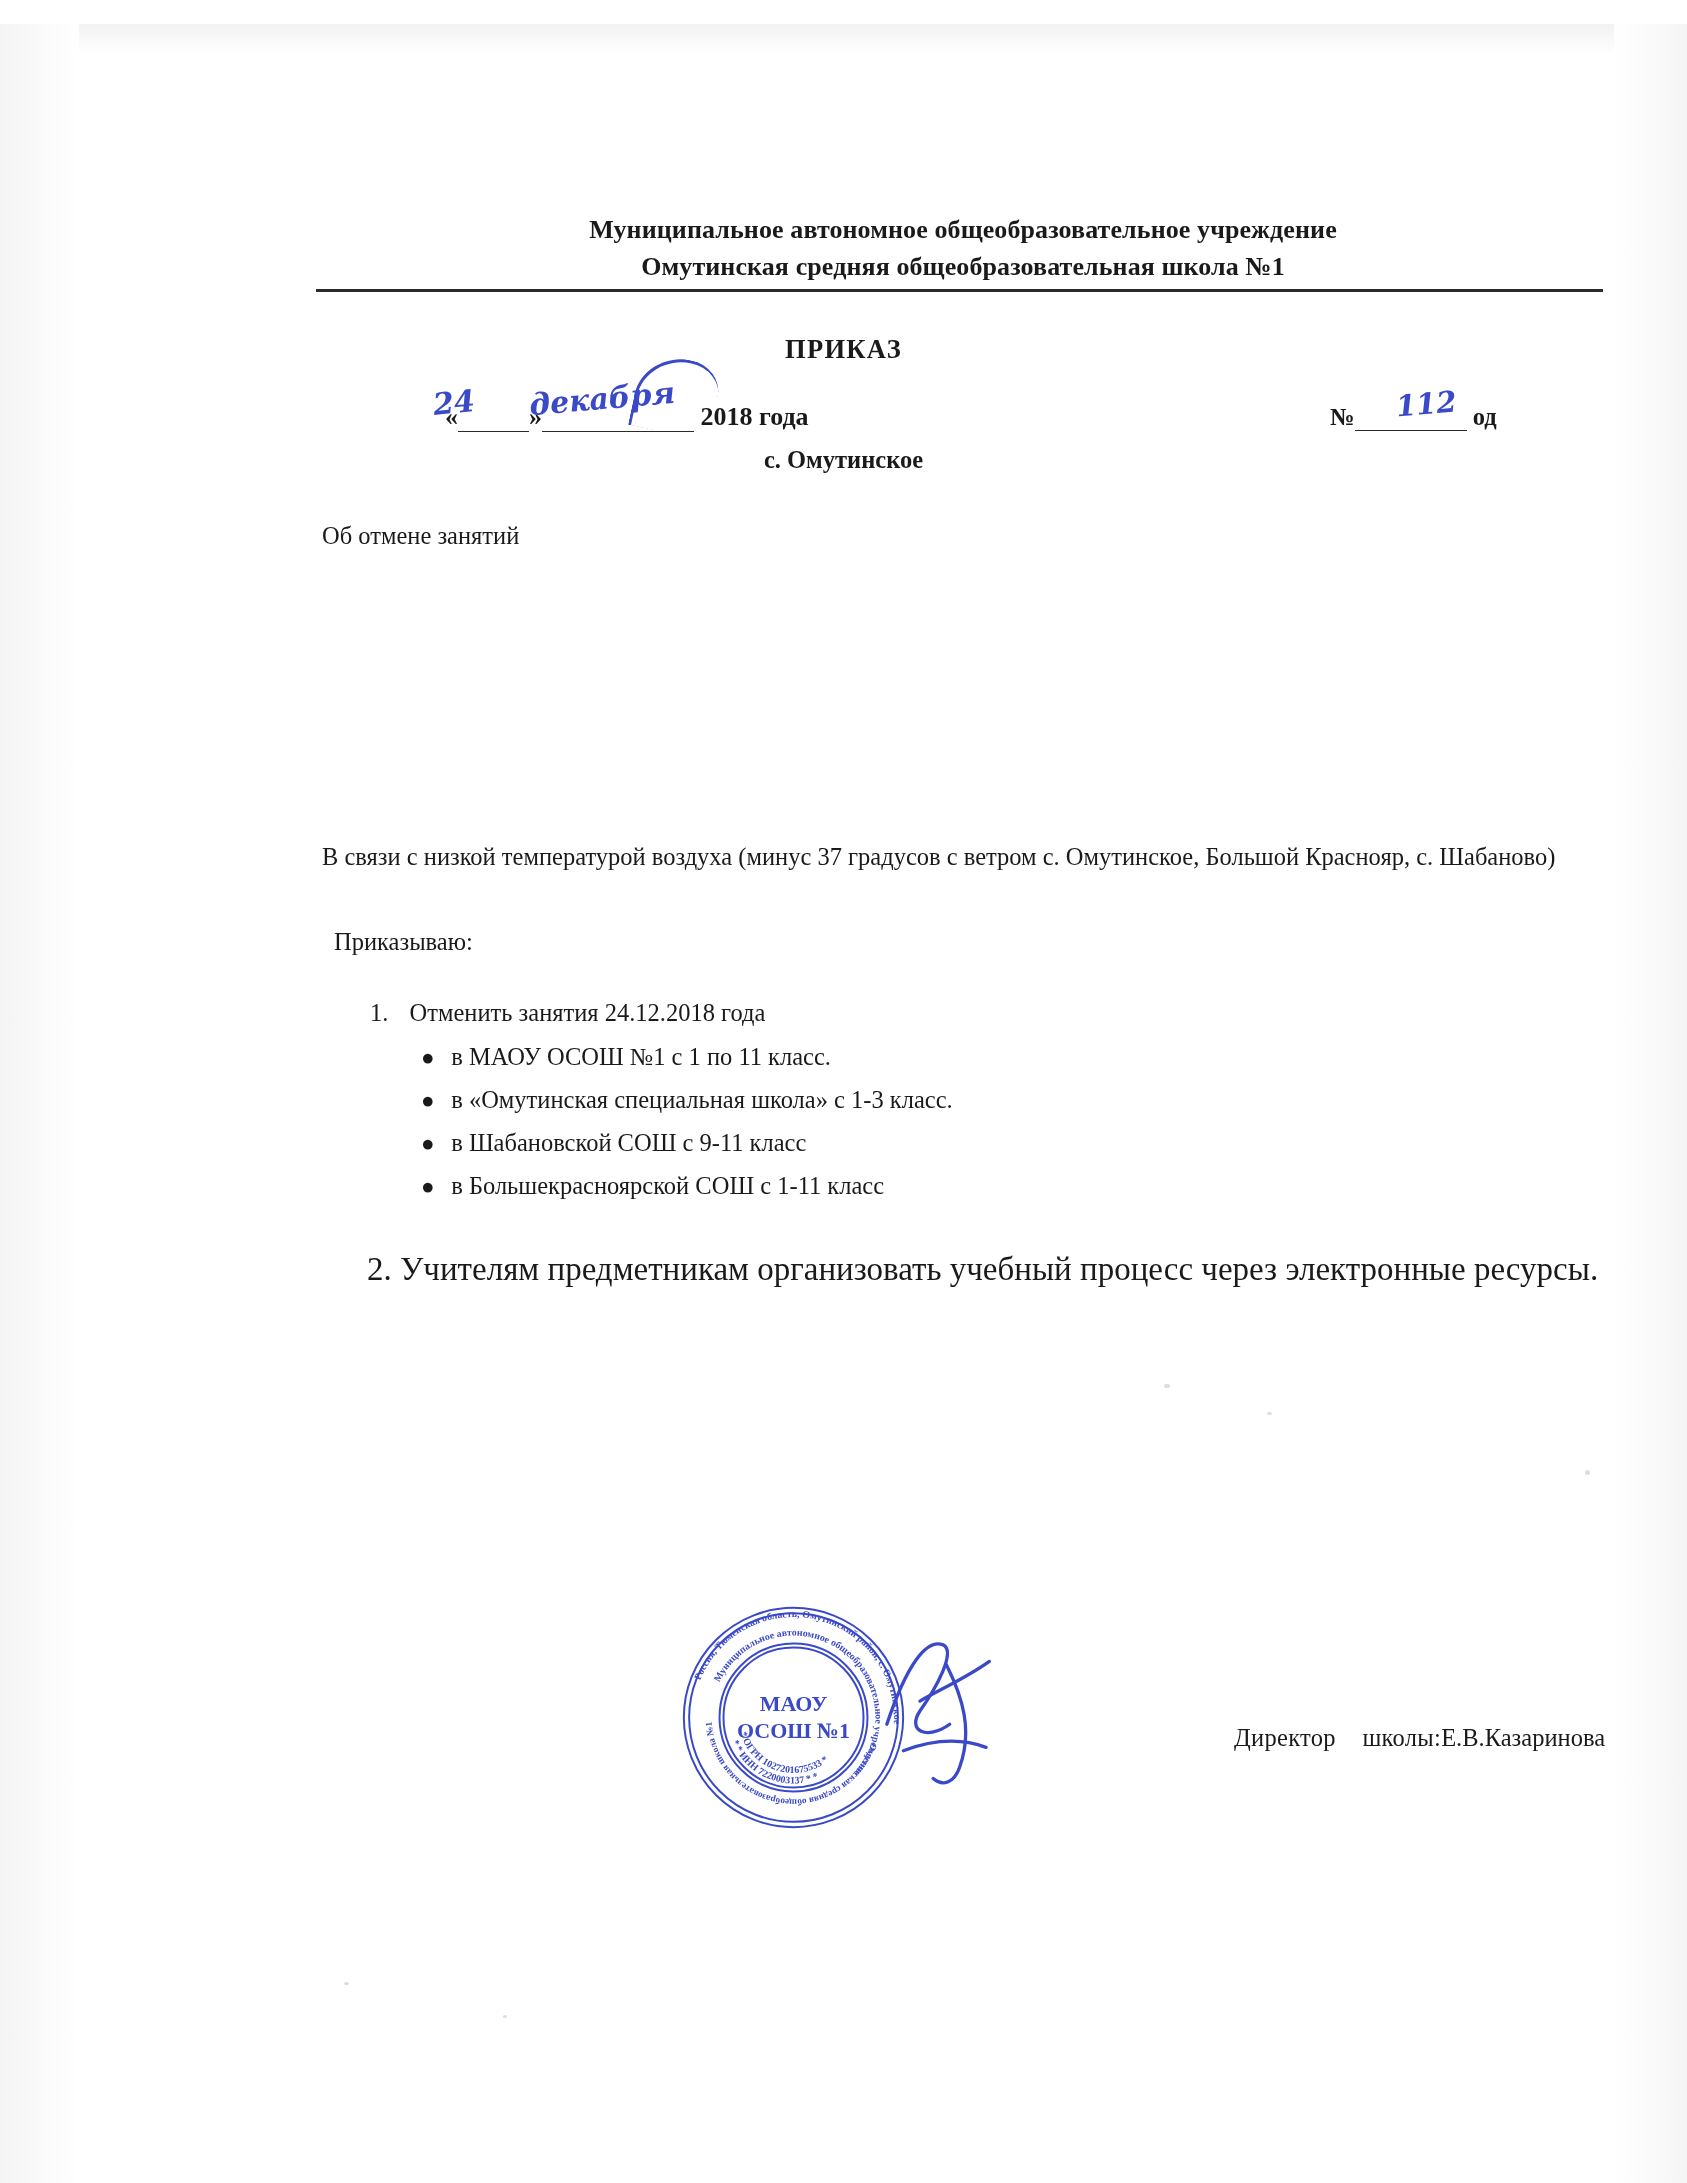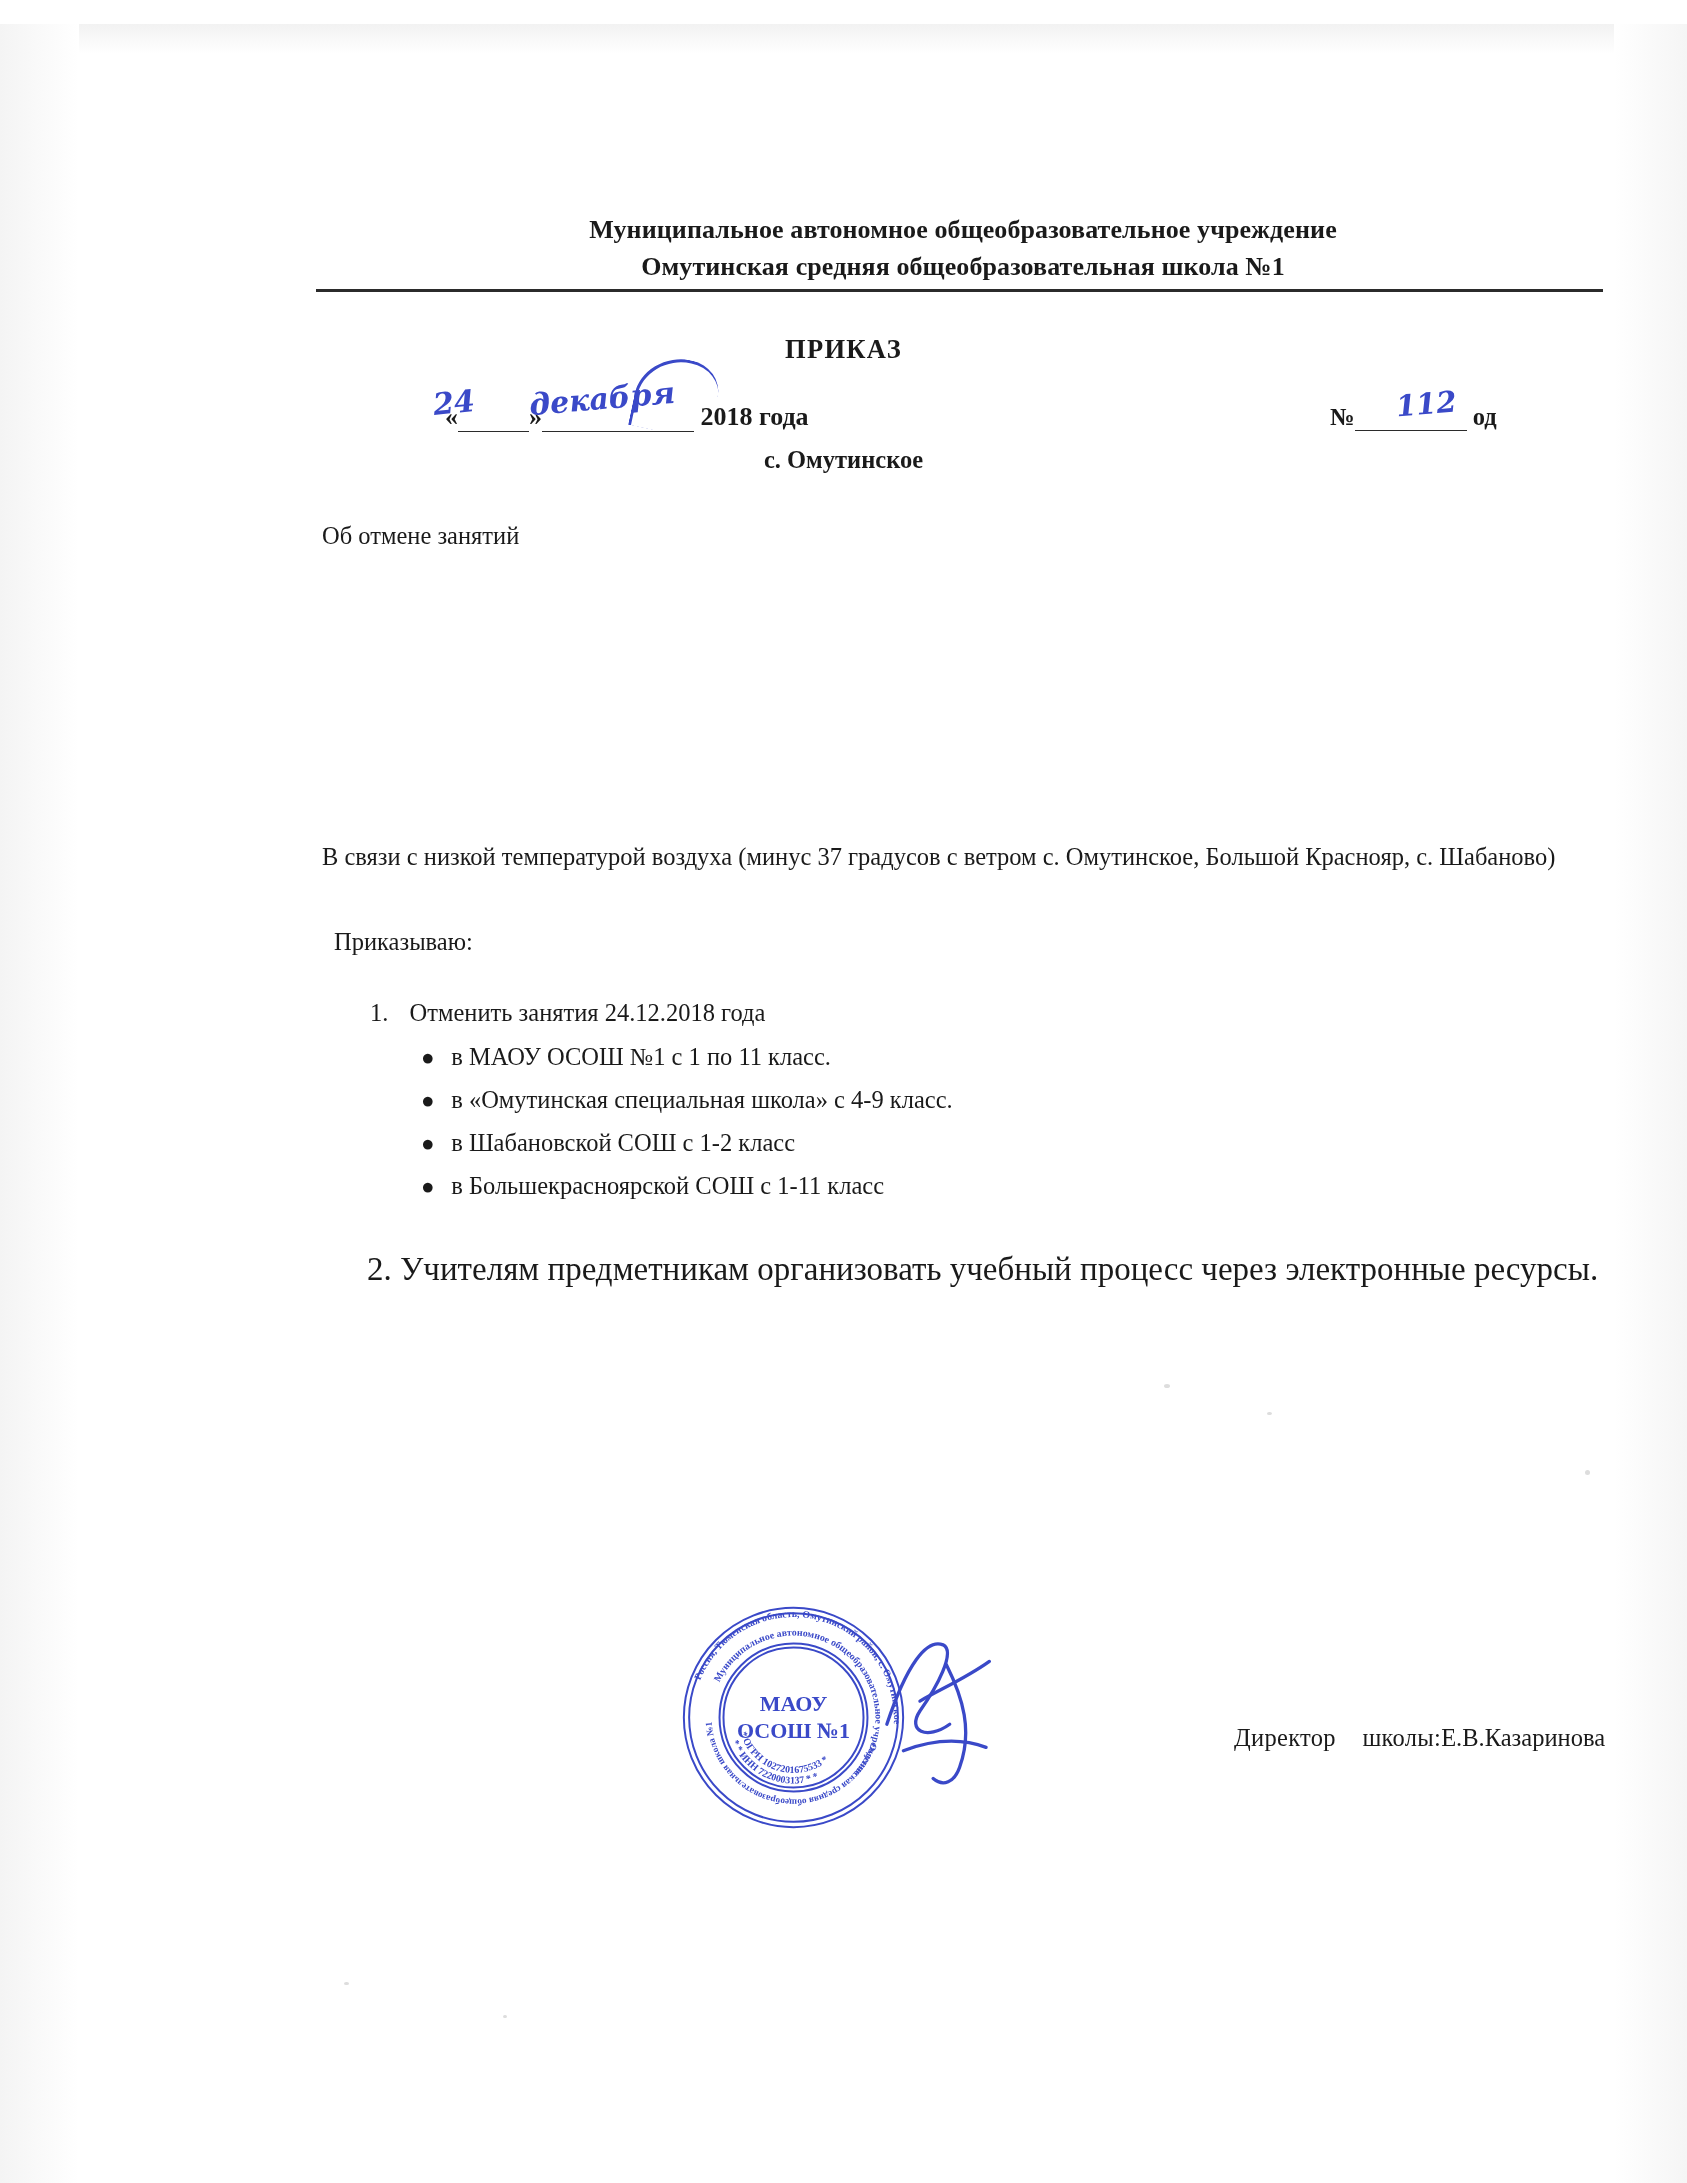--- a/index.html
+++ b/index.html
@@ -299,25 +299,25 @@
       </div>
     </div>
 
     <div class="bullets">
       <div class="bullet-item">
         <span class="bullet-dot">●</span>
         <span>в МАОУ ОСОШ №1  с 1 по 11 класс.</span>
       </div>
       <div class="bullet-item">
         <span class="bullet-dot">●</span>
-        <span>в «Омутинская специальная школа» с 4-9 класс.</span>
+        <span>в «Омутинская специальная школа» с 1-3 класс.</span>
       </div>
       <div class="bullet-item">
         <span class="bullet-dot">●</span>
-        <span>в Шабановской СОШ с 1-2 класс</span>
+        <span>в Шабановской СОШ с 9-11 класс</span>
       </div>
       <div class="bullet-item">
         <span class="bullet-dot">●</span>
         <span>в Большекрасноярской СОШ с 1-11 класс</span>
       </div>
     </div>
 
     <div class="para2">2. Учителям предметникам организовать учебный процесс через электронные ресурсы.</div>
 
     <div class="signature-row">

